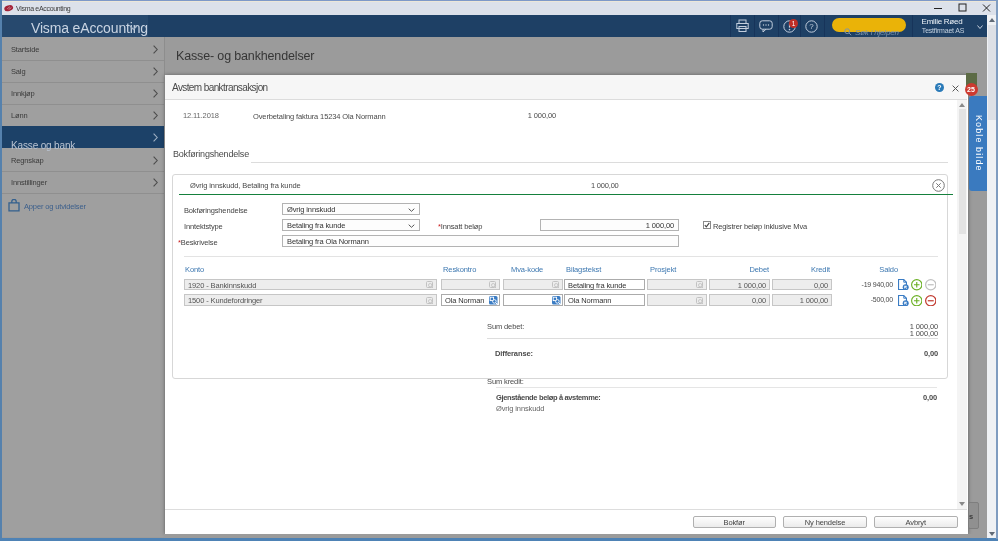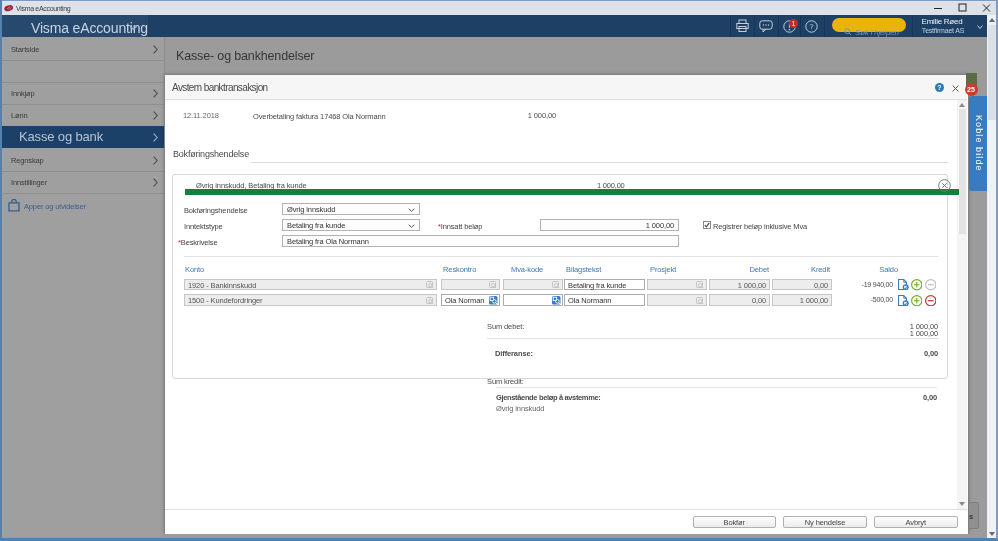--- a/index.html
+++ b/index.html
@@ -19,21 +19,21 @@
 #searchpill .ph { position:absolute; left:16px; top:2.5px; font-size:8px; letter-spacing:-0.2px; font-style:italic; color:#7e95ad; }
 #usrline1 { position:absolute; left:913px; top:2px; width:58px; text-align:center; font-size:8px; letter-spacing:-0.25px; color:#eef3f8; }
 #usrline2 { position:absolute; left:913px; top:12px; width:60px; text-align:center; font-size:7px; letter-spacing:-0.2px; color:#c3d0de; }
 
 #sidebar { position:absolute; left:0; top:36.5px; width:164px; height:500px; background:#9f9f9f; }
 .sbitem { position:absolute; left:0; width:164px; height:22px; }
 .sbitem .lbl { position:absolute; left:11px; top:7px; font-size:7.5px; letter-spacing:-0.15px; color:#3b3b3b; }
 .chv2 { position:absolute; right:6px; top:7px; }
 .sbsep { position:absolute; left:0; width:164px; height:1px; background:#8f8f8f; }
 #sbsel { position:absolute; left:0; top:89px; width:164px; height:22.5px; background:#1c4168; }
-#sbsel .lbl { position:absolute; left:11px; top:3px; font-size:13px; letter-spacing:-0.15px; color:#b9c3d1;margin-left:8px; }
+#sbsel .lbl { position:absolute; left:11px; top:14px; font-size:10px; letter-spacing:-0.15px; color:#b9c3d1; }
 #apper { position:absolute; left:0; top:157px; width:164px; height:23px; }
 #apper .lbl { position:absolute; left:24px; top:8px; font-size:7.5px; letter-spacing:-0.15px; color:#3d608c; }
 
 #pagehead { position:absolute; left:164px; top:36.5px; width:823px; height:38.5px; background:#9b9b9b; border-left:1px solid #8d8d8d; }
 #pagehead .t { position:absolute; left:11px; top:12.5px; font-size:12.5px; letter-spacing:-0.15px; color:#363636; }
 
 #modal { position:absolute; left:165px; top:75px; width:802.5px; height:458.5px; background:#fff; box-shadow:0 0 4px rgba(0,0,0,0.4); }
 #mhead { position:absolute; left:0; top:0; width:802px; height:25px; background:#f6f6f6; border-bottom:1px solid #dcdcdc; }
 #mhead .t { position:absolute; left:7px; top:7px; font-size:10px; letter-spacing:-0.6px; color:#4a4a4a; }
 #minfo { position:absolute; left:770px; top:8px; width:9px; height:9px; border-radius:50%; background:#2a7ab8; color:#fff; font-size:7px; font-weight:bold; text-align:center; line-height:9px; }
@@ -41,21 +41,21 @@
 #mscroll { position:absolute; left:792px; top:25px; width:10px; height:409px; background:#f4f4f4; }
 
 .txt { position:absolute; font-size:7.5px; letter-spacing:-0.12px; color:#4a4a4a; }
 .muted { color:#666; }
 .right { text-align:right; }
 
 #legend { position:absolute; left:8px; top:74px; font-size:9px; letter-spacing:-0.2px; color:#4a4a4a; }
 #legendline { position:absolute; left:86px; top:86.5px; width:697px; height:1px; background:#dcdcdc; }
 
 #bigbox { position:absolute; left:7px; top:98.5px; width:776px; height:205px; border:1px solid #d7d7d7; border-radius:3px; background:#fff; }
-#selrow { position:absolute; left:12px; top:0; width:774px; height:20px; border-bottom:6px solid #15803d; }
+#selrow { position:absolute; left:6px; top:0; width:774px; height:20px; border-bottom:1px solid #15803d; }
 
 .sel, .inp { position:absolute; height:11.5px; border:1px solid #b3b3b3; background:#fdfdfd; font-size:7.5px; letter-spacing:-0.12px; color:#333; }
 .sel .v, .inp .v { position:absolute; left:4px; top:1px; }
 .fld { position:absolute; height:11.5px; border:1px solid #c6c6c6; background:#ededed; font-size:7.5px; letter-spacing:-0.12px; color:#555; }
 .fldw { position:absolute; height:11.5px; border:1px solid #ababab; background:#fff; font-size:7.5px; letter-spacing:-0.12px; color:#333; }
 .fld .v, .fldw .v { position:absolute; left:3px; top:1px; white-space:nowrap; }
 .fld .vr, .fldw .vr { position:absolute; right:3px; top:1px; }
 .thdr { position:absolute; font-size:7.5px; letter-spacing:-0.1px; color:#3c77b0; }
 .lab { position:absolute; font-size:7.5px; letter-spacing:-0.15px; color:#444; }
 .red { color:#cc2222; }
@@ -182,20 +182,26 @@
 </div>
 
 <div id="sidebar">
   <div class="sbitem" style="top:1px">
       <span class="lbl">Startside</span>
       <svg class="chv2" width="5" height="9" viewBox="0 0 5 9">
         <path d="M0.6 0.6 L4.2 4.5 L0.6 8.4" stroke="#4b4b4b" stroke-width="1.1" fill="none"></path>
       </svg>
     </div>
   <div class="sbsep" style="top:23px"></div>
+  <div class="sbitem" style="top:23.5px">
+      <span class="lbl">Salg</span>
+      <svg class="chv2" width="5" height="9" viewBox="0 0 5 9">
+        <path d="M0.6 0.6 L4.2 4.5 L0.6 8.4" stroke="#4b4b4b" stroke-width="1.1" fill="none"></path>
+      </svg>
+    </div>
   <div class="sbsep" style="top:45px"></div>
   <div class="sbitem" style="top:45.5px">
       <span class="lbl">Innkjøp</span>
       <svg class="chv2" width="5" height="9" viewBox="0 0 5 9">
         <path d="M0.6 0.6 L4.2 4.5 L0.6 8.4" stroke="#4b4b4b" stroke-width="1.1" fill="none"></path>
       </svg>
     </div>
   <div class="sbsep" style="top:67px"></div>
   <div class="sbitem" style="top:67.5px">
       <span class="lbl">Lønn</span>
@@ -247,21 +253,21 @@
       <svg class="abs" style="left:2px;top:3px" width="6" height="4" viewBox="0 0 6 4">
         <path d="M3 0 L6 4 L0 4 Z" fill="#8a8a8a"></path>
       </svg>
       <div class="abs" style="left:1.5px;top:9px;width:7px;height:125px;background:#e3e3e3"></div>
       <svg class="abs" style="left:2px;top:402px" width="6" height="4" viewBox="0 0 6 4">
         <path d="M3 4 L6 0 L0 0 Z" fill="#8a8a8a"></path>
       </svg>
     </div>
 
   <div class="txt muted" style="left:18px;top:36px">12.11.2018</div>
-  <div class="txt" style="left:88px;top:37px">Overbetaling faktura 17468 Ola Normann</div>
+  <div class="txt" style="left:88px;top:37px">Overbetaling faktura 15234 Ola Normann</div>
   <div class="txt right" style="left:311px;top:36px;width:80px">1 000,00</div>
 
   <div id="legend">Bokføringshendelse</div>
   <div id="legendline"></div>
 
   <div id="bigbox">
     <div id="selrow">
       <div class="txt" style="left:11px;top:6px">Øvrig innskudd, Betaling fra kunde</div>
       <div class="txt" style="left:412px;top:6px;letter-spacing:-0.2px">1 000,00</div>
       <svg class="abs" style="left:753px;top:4px" width="13" height="13" viewBox="0 0 13 13">

